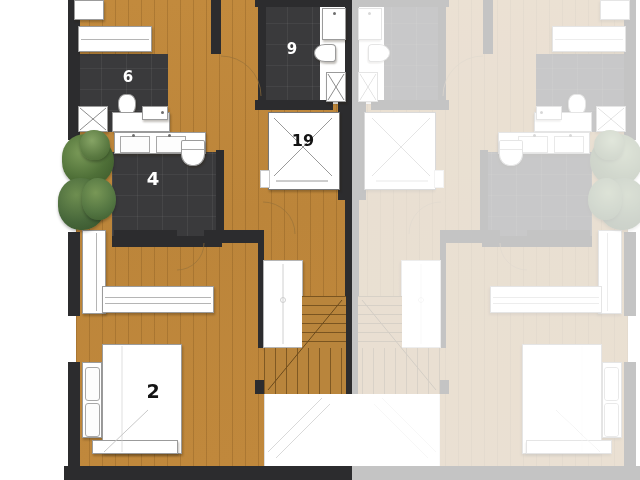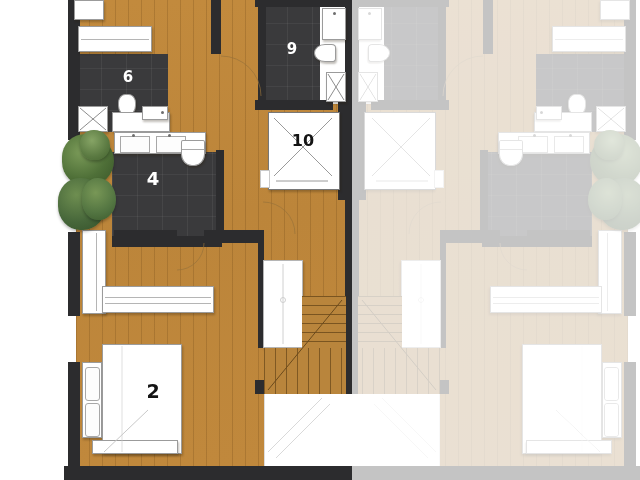--- a/index.html
+++ b/index.html
@@ -150,21 +150,21 @@
       </g>
       <g stroke="#d0d0d0" stroke-width="1" fill="none">
         <line x1="219" y1="264" x2="219" y2="344"></line>
           <circle cx="219" cy="300" r="2.5"></circle>
       </g>
     </svg>
 
     <div class="room-label lt-white" style="left:50px;top:70px;width:28px;font-size:15px">6</div>
     <div class="room-label lt-white" style="left:214px;top:42px;width:28px;font-size:15px">9</div>
     <div class="room-label lt-white" style="left:74px;top:170px;width:30px;font-size:18px">4</div>
-    <div class="room-label" style="left:222px;top:133px;width:34px;font-size:16px">10</div>
+    <div class="room-label" style="left:222px;top:133px;width:34px;font-size:16px">19</div>
     <div class="room-label" style="left:74px;top:382px;width:30px;font-size:19px">2</div>
   </div>
 
   <div class="unit" id="unit-right">
 
     <div class="abs wood" style="left:12px;top:0;width:270px;height:468px"></div>
     <div class="abs tile" style="left:12px;top:54px;width:92px;height:78px"></div>
     <div class="abs tile" style="left:48px;top:152px;width:104px;height:86px"></div>
     <div class="abs tile" style="left:198px;top:6px;width:68px;height:102px"></div>
     <div class="abs plain" style="left:256px;top:6px;width:26px;height:98px"></div>

